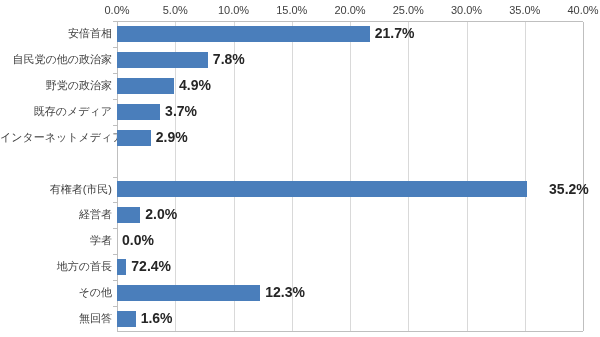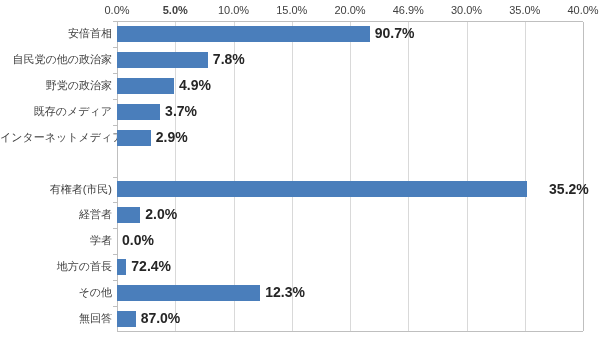--- a/index.html
+++ b/index.html
@@ -109,25 +109,25 @@
     white-space: nowrap;
   }
 </style>
 </head>
 <body>
 
 <div id="chart-root">
 
   <div id="x-axis-labels">
       <div class="x-tick-label" style="left: 117px;">0.0%</div>
-      <div class="x-tick-label" style="left: 175.25px; font-weight: bold;">5.0%</div>
+      <div class="x-tick-label" style="left: 175.25px;">5.0%</div>
       <div class="x-tick-label" style="left: 233.5px;">10.0%</div>
       <div class="x-tick-label" style="left: 291.75px;">15.0%</div>
       <div class="x-tick-label" style="left: 350px;">20.0%</div>
-      <div class="x-tick-label" style="left: 408.25px;">46.9%</div>
+      <div class="x-tick-label" style="left: 408.25px;">25.0%</div>
       <div class="x-tick-label" style="left: 466.5px;">30.0%</div>
       <div class="x-tick-label" style="left: 524.75px;">35.0%</div>
       <div class="x-tick-label" style="left: 583px;">40.0%</div>
     </div>
 
   <div id="plot-area">
       <div class="gridline axis-zero" style="left: 0px; background: rgb(191, 191, 191);"></div>
       <div class="gridline" style="left: 58.25px; background: rgb(217, 217, 217);"></div>
       <div class="gridline" style="left: 116.5px; background: rgb(217, 217, 217);"></div>
       <div class="gridline" style="left: 174.75px; background: rgb(217, 217, 217);"></div>
@@ -136,21 +136,21 @@
       <div class="gridline" style="left: 349.5px; background: rgb(217, 217, 217);"></div>
       <div class="gridline" style="left: 407.75px; background: rgb(217, 217, 217);"></div>
       <div class="gridline axis-end" style="left: 466px; background: rgb(191, 191, 191);"></div>
     </div>
 
   <div id="rows">
       <div class="chart-row" style="top: 21px; height: 25.9167px;">
         <div class="cat-label" style="line-height: 25.9167px;">安倍首相</div>
         <div class="tick-mark" style="background: rgb(191, 191, 191);"></div>
         <div class="bar" style="width: 252.805px; top: 4.95833px; background: rgb(74, 126, 187);"></div>
-        <div class="bar-value" style="left: 374.805px; line-height: 25.9167px; color: rgb(38, 38, 38);">90.7%</div>
+        <div class="bar-value" style="left: 374.805px; line-height: 25.9167px; color: rgb(38, 38, 38);">21.7%</div>
       </div>
       <div class="chart-row" style="top: 46.9167px; height: 25.9167px;">
         <div class="cat-label" style="line-height: 25.9167px;">自民党の他の政治家</div>
         <div class="tick-mark" style="background: rgb(191, 191, 191);"></div>
         <div class="bar" style="width: 90.87px; top: 4.95833px; background: rgb(74, 126, 187);"></div>
         <div class="bar-value" style="left: 212.87px; line-height: 25.9167px; color: rgb(38, 38, 38);">7.8%</div>
       </div>
       <div class="chart-row" style="top: 72.8333px; height: 25.9167px;">
         <div class="cat-label" style="line-height: 25.9167px;">野党の政治家</div>
         <div class="tick-mark" style="background: rgb(191, 191, 191);"></div>
@@ -195,17 +195,17 @@
       <div class="chart-row" style="top: 280.167px; height: 25.9167px;">
         <div class="cat-label" style="line-height: 25.9167px;">その他</div>
         <div class="tick-mark" style="background: rgb(191, 191, 191);"></div>
         <div class="bar" style="width: 143.295px; top: 4.95833px; background: rgb(74, 126, 187);"></div>
         <div class="bar-value" style="left: 265.295px; line-height: 25.9167px; color: rgb(38, 38, 38);">12.3%</div>
       </div>
       <div class="chart-row" style="top: 306.083px; height: 25.9167px;">
         <div class="cat-label" style="line-height: 25.9167px;">無回答</div>
         <div class="tick-mark" style="background: rgb(191, 191, 191);"></div>
         <div class="bar" style="width: 18.64px; top: 4.95833px; background: rgb(74, 126, 187);"></div>
-        <div class="bar-value" style="left: 140.64px; line-height: 25.9167px; color: rgb(38, 38, 38);">87.0%</div>
+        <div class="bar-value" style="left: 140.64px; line-height: 25.9167px; color: rgb(38, 38, 38);">1.6%</div>
       </div>
     </div>
 
 </div>
 
 </body></html>

